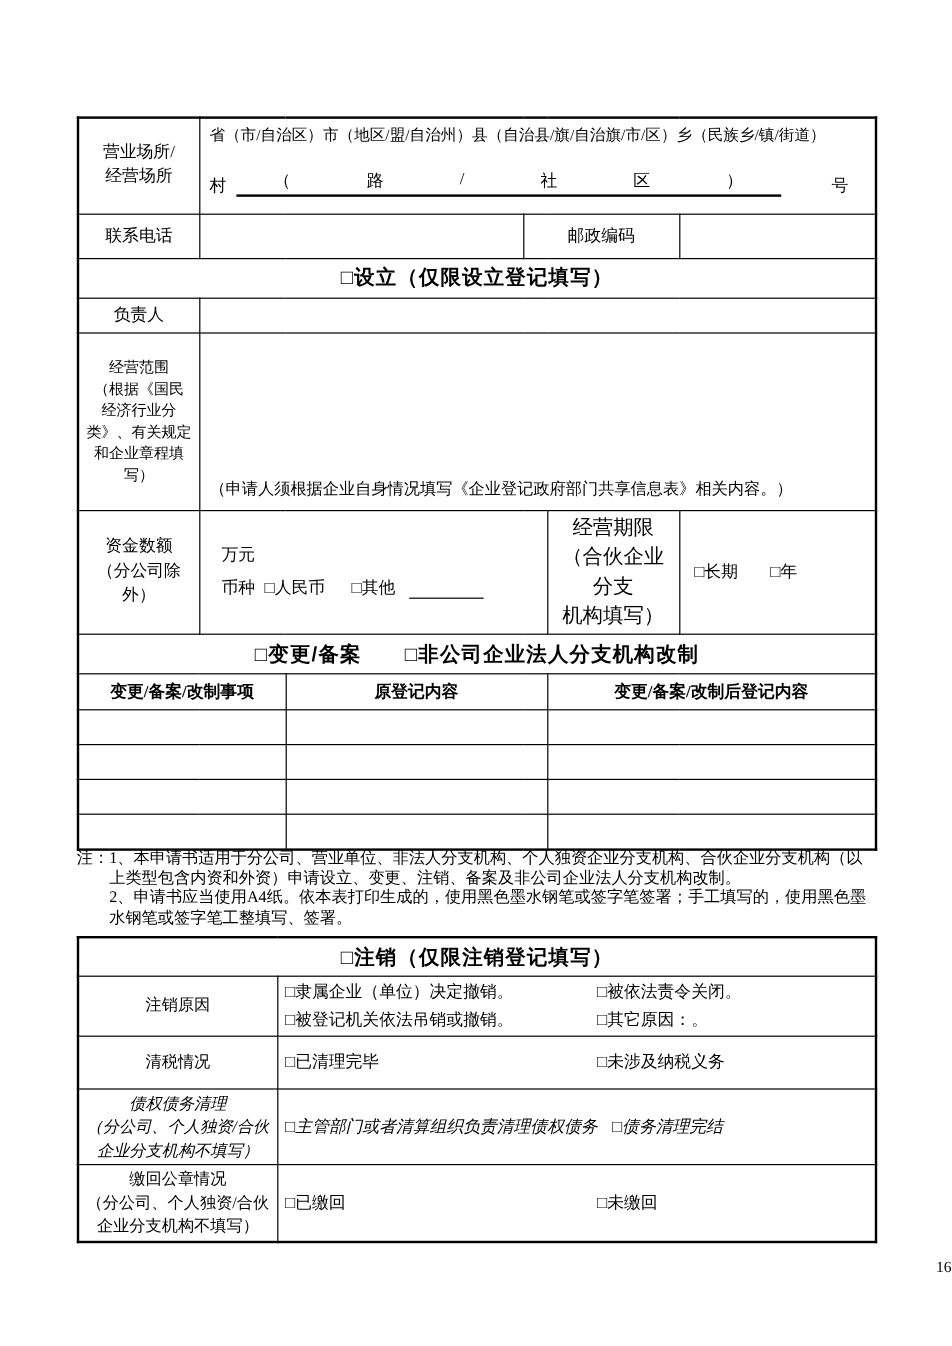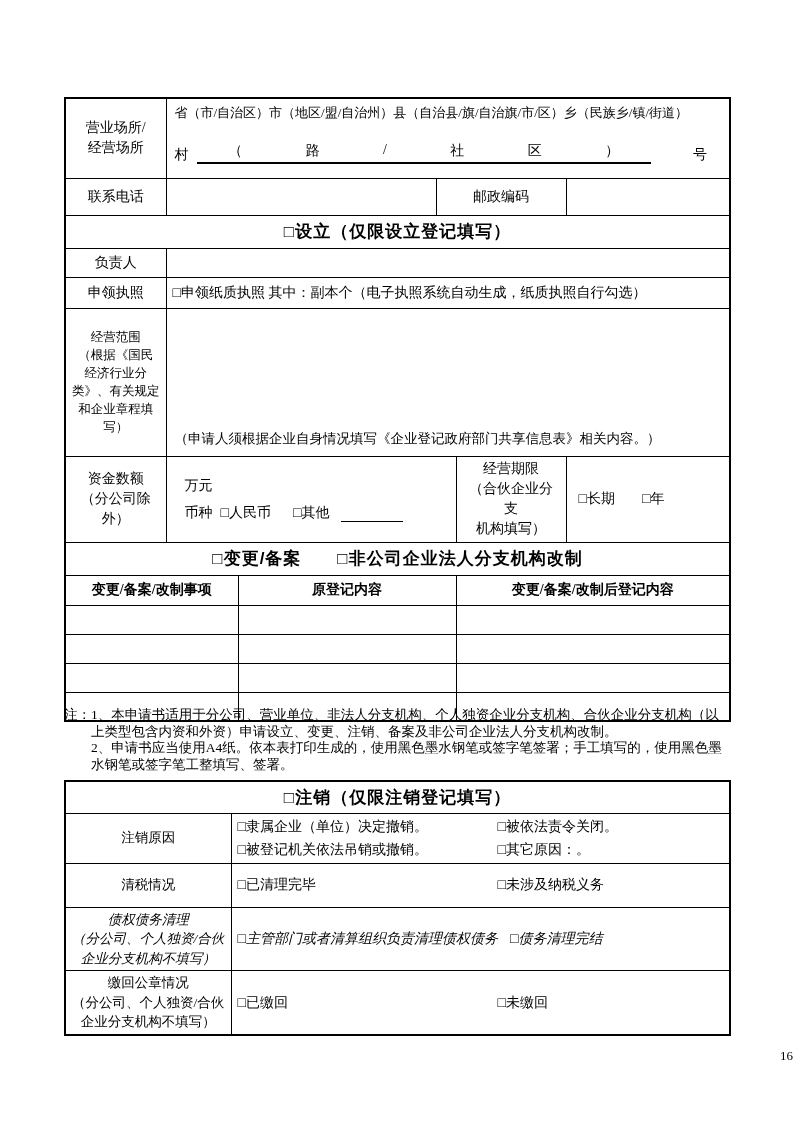--- a/index.html
+++ b/index.html
@@ -28,21 +28,21 @@
   .addr-num{margin-right:14px;}
 
   .scope-label{font-size:12.5px;}
   .scope-cell{vertical-align:bottom;padding:4px 8px 8px;}
   .scope-note{font-size:13.5px;}
 
   .capital-cell{padding-left:18px;}
   .currency-line{display:flex;align-items:flex-end;gap:8px;margin-top:9px;}
   .gap-lg{margin-left:14px;}
   .blank60{display:inline-block;width:62px;height:15px;border-bottom:1px solid #000;margin-left:4px;}
-  .term-label{font-size:14px;}
+  .term-label{font-size:17px;}
   .term-opts{display:flex;gap:27px;padding-left:6px;}
 
   .hdr-gap{display:inline-block;width:36px;}
 
   .notes{position:absolute;left:64px;top:707px;width:665px;font-size:13.5px;line-height:16.5px;}
   .note{margin:0;padding-left:27px;}
   .note-first{text-indent:-27px;}
 
   .cancel .label{font-size:13.5px;padding:2px;}
   .opts{padding-left:6px;}
@@ -97,26 +97,20 @@
 
     <tr class="rh33">
       <td colspan="6" class="sec-header">□设立（仅限设立登记填写）</td>
     </tr>
 
     <tr class="rh29">
       <td class="label">负责人</td>
       <td colspan="5"></td>
     </tr>
 
-    <tr class="rh31">
-      <td class="label">申领执照</td>
-      <td colspan="5">
-        <span class="opt">□申领纸质执照 其中：副本个（电子执照系统自动生成，纸质执照自行勾选）</span>
-      </td>
-    </tr>
 
     <tr class="rh148">
       <td class="label pre scope-label">经营范围
 （根据《国民
 经济行业分
 类》、有关规定
 和企业章程填
 写）</td>
       <td colspan="5" class="scope-cell">
         <div class="scope-note">（申请人须根据企业自身情况填写《企业登记政府部门共享信息表》相关内容。）</div>

